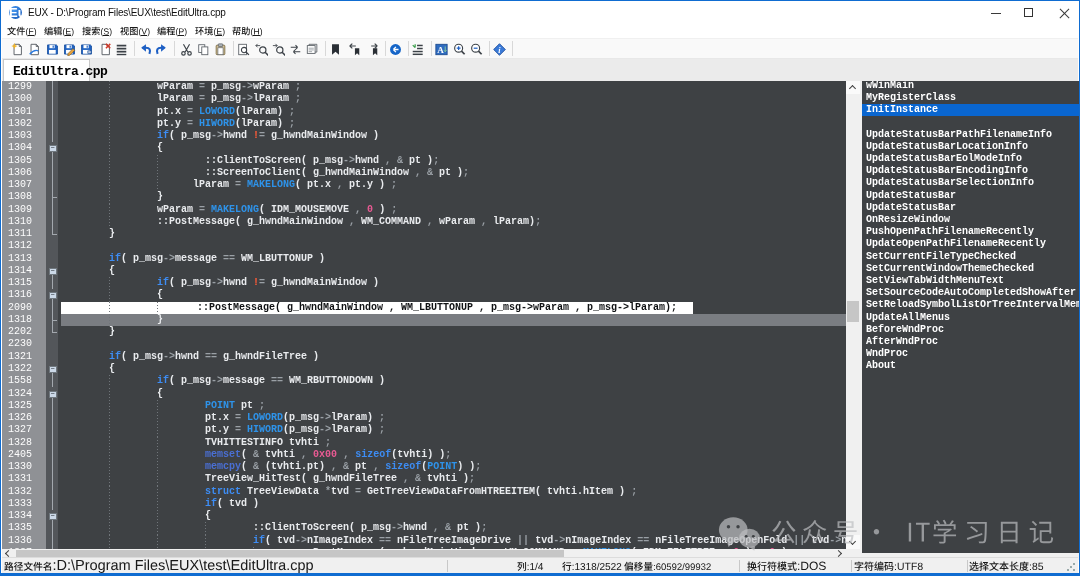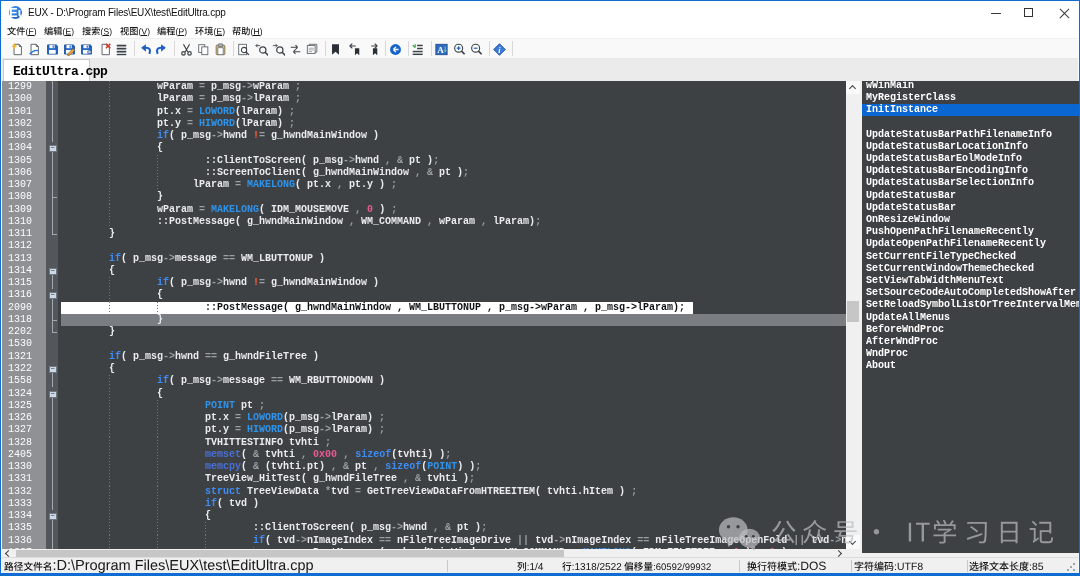--- a/index.html
+++ b/index.html
@@ -412,39 +412,39 @@
         <div class="fv" style="top:9px;height:4px"></div>
         <div class="fbox">−</div>
         <div class="ct" style="left:155px">{</div>
         <div class="ln">1316</div>
       </div>
       <div class="row" style="top:220.68px">
         <div class="band" style="left:59px;width:632px;background:#fff"></div>
         <div class="ig" style="left:107.0px"></div>
         <div class="ig" style="left:155.0px"></div>
         <div class="fv" style="top:0;height:100%"></div>
-        <div class="ct sel" style="left:203px"><span style="color:#101214">::PostMessage( g_hwndMainWindow , WM_LBUTTONUP , p_msg-&gt;wParam , p_msg-&gt;lParam);</span></div>
+        <div class="ct sel" style="left:195px"><span style="color:#101214">::PostMessage( g_hwndMainWindow , WM_LBUTTONUP , p_msg-&gt;wParam , p_msg-&gt;lParam);</span></div>
         <div class="ln">2090</div>
       </div>
       <div class="row" style="top:232.94px">
         <div class="band" style="left:59px;width:786px;background:#7a7d82"></div>
         <div class="ig" style="left:107.0px"></div>
         <div class="fv" style="top:0;height:100%"></div>
         <div class="fh"></div>
         <div class="ct car" style="left:155px">}</div>
         <div class="ln">1318</div>
       </div>
       <div class="row" style="top:245.20px">
         <div class="fv" style="top:0;height:7px"></div>
         <div class="fh"></div>
         <div class="ct" style="left:107px">}</div>
         <div class="ln">2202</div>
       </div>
       <div class="row" style="top:257.46px">
-        <div class="ln">1530</div>
+        <div class="ln">2230</div>
       </div>
       <div class="row" style="top:269.72px">
         <div class="ct" style="left:107px"><i class="k">if</i>( p_msg<i class="o">-&gt;</i>hwnd <i class="o">==</i> g_hwndFileTree )</div>
         <div class="ln">1321</div>
       </div>
       <div class="row" style="top:281.98px">
         <div class="fv" style="top:9px;height:4px"></div>
         <div class="fbox">−</div>
         <div class="ct" style="left:107px">{</div>
         <div class="ln">1322</div>

